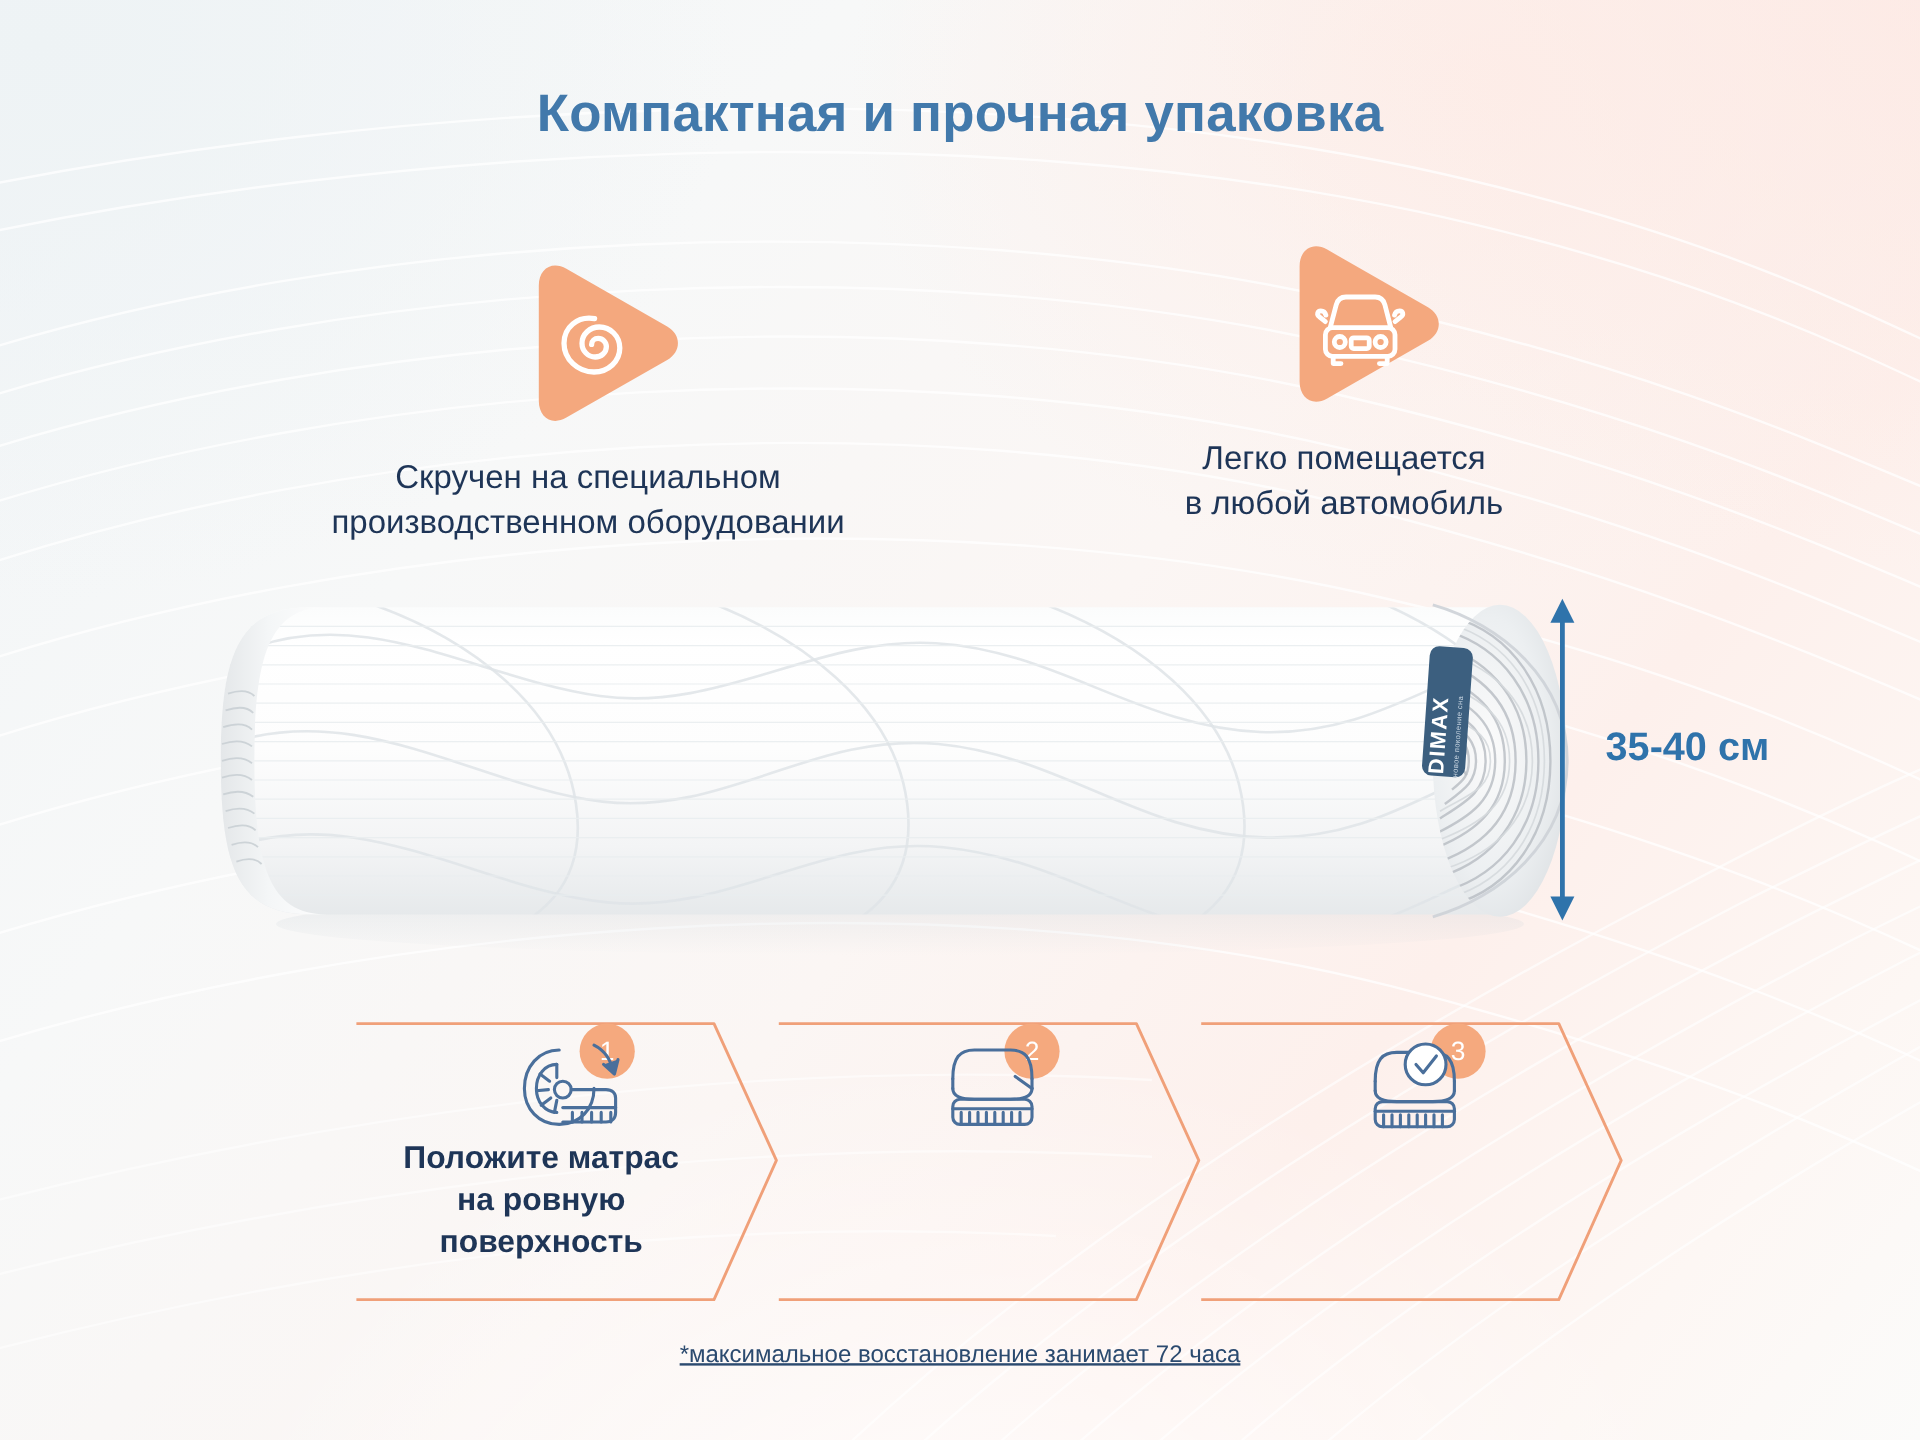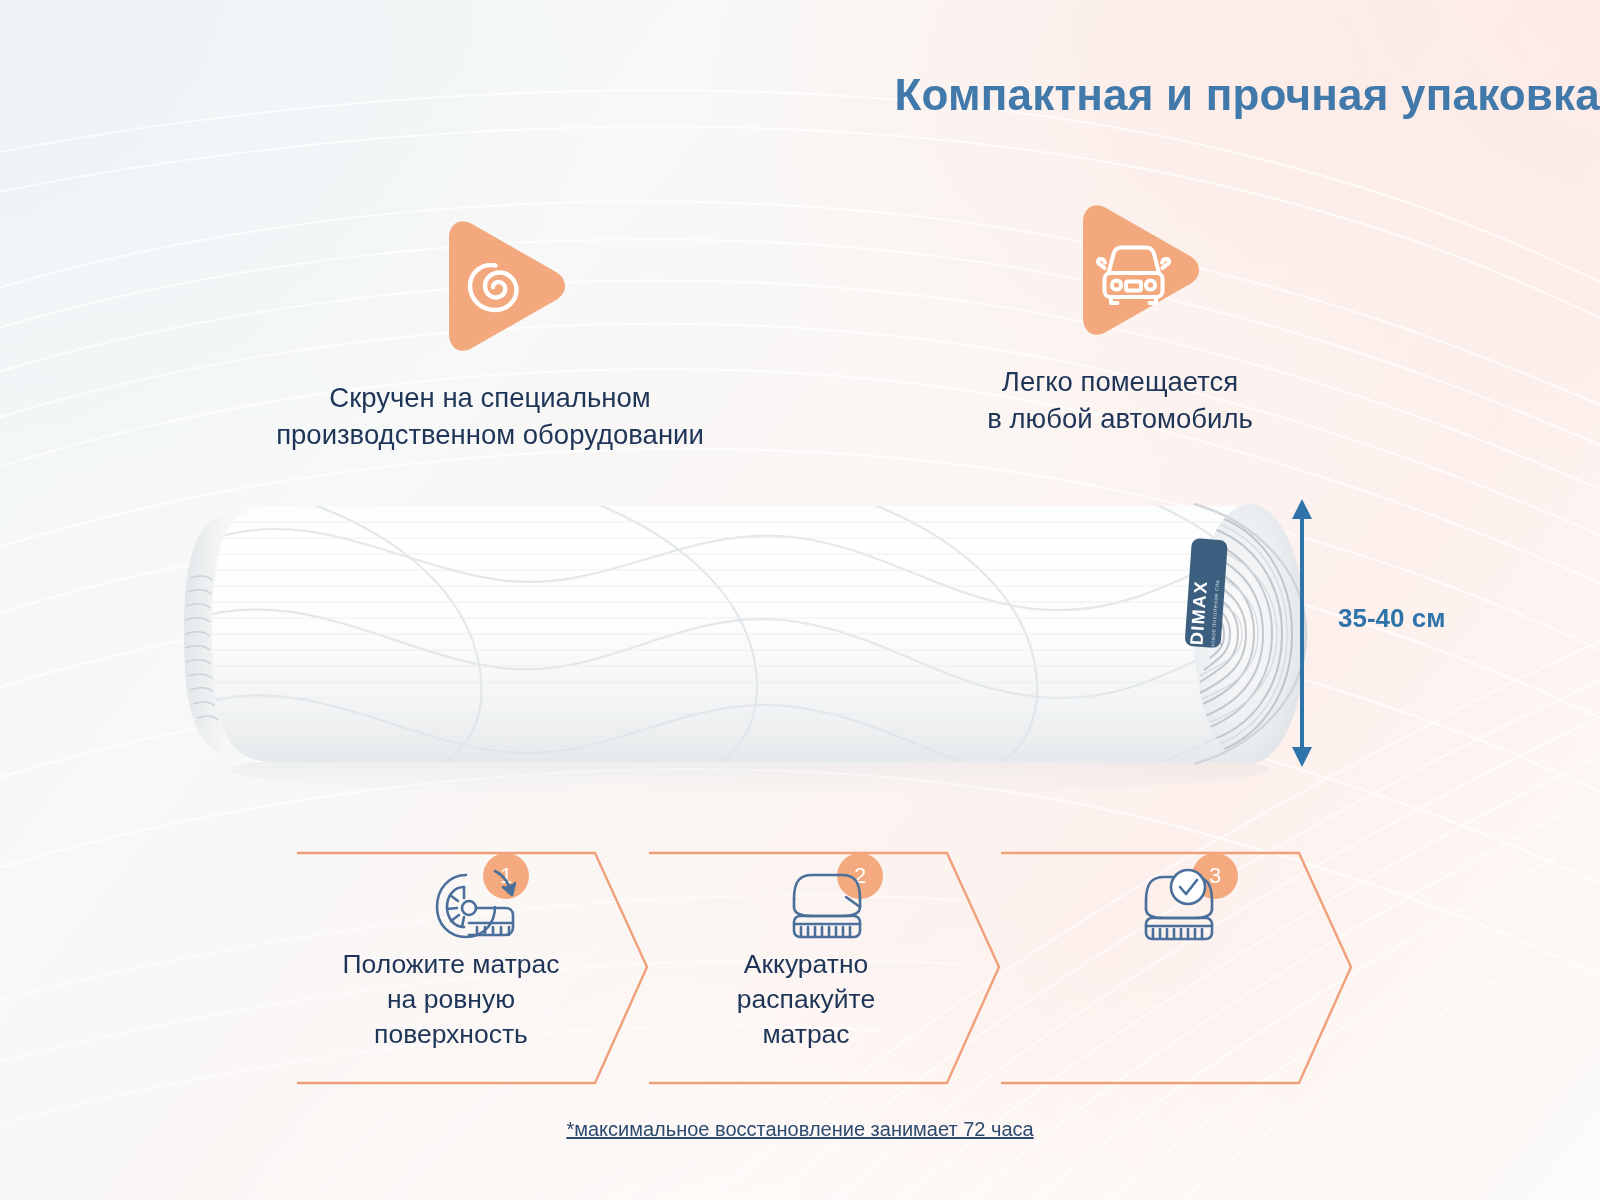--- a/index.html
+++ b/index.html
@@ -19,21 +19,21 @@
       radial-gradient(1200px 900px at 108% -6%, #fde9e4 0%, rgba(253,233,228,0) 62%),
       radial-gradient(900px 700px at 78% 6%,  #fdeee9 0%, rgba(253,238,233,0) 60%),
       radial-gradient(1000px 800px at 2% 3%,  #eef3f5 0%, rgba(238,243,245,0) 58%),
       radial-gradient(1100px 900px at 50% 118%, #ffffff 0%, rgba(255,255,255,0) 60%),
       linear-gradient(128deg,#f1f5f7 0%,#f7f8f8 28%,#fbf6f4 52%,#fdf0ec 72%,#fdf7f4 88%,#fbfbfa 100%);
   }
   .bg-lines{position:absolute;inset:0;}
 
   
   .title{
-    position:absolute;left:0;right:0;top:70px;text-align:right;
+    position:absolute;left:0;right:0;top:70px;text-align:center;
     font-size:44px;font-weight:bold;color:#4279ab;letter-spacing:.2px;
   }
 
   
   .feature{position:absolute;text-align:center;}
   .feature .tri{position:relative;margin:0 auto;width:140px;height:148px;}
   .feature .tri svg{display:block;width:140px;height:148px;}
   .feature .ftext{
     margin-top:20px;font-size:27.5px;line-height:1.33;color:#1e3557;font-weight:400;white-space:pre-line;
   }
@@ -43,42 +43,42 @@
   #feature-2 .tri{margin-left:206px;}
 
   
   .roll-wrap{position:absolute;left:150px;top:470px;width:1220px;height:330px;}
   .roll-wrap svg{display:block;}
 
   
   .dim{position:absolute;left:1280px;top:495px;width:300px;height:275px;}
   .dim svg{position:absolute;left:0;top:0;}
   .dim-label{
-    position:absolute;left:58px;top:108px;font-size:26px;font-weight:bold;color:#2f73ab;white-space:nowrap;
+    position:absolute;left:58px;top:108px;font-size:33px;font-weight:bold;color:#2f73ab;white-space:nowrap;
   }
 
   
   .steps{position:absolute;left:295px;top:845px;width:1010px;height:245px;}
   .step{position:absolute;top:0;width:360px;height:245px;}
   #step-1{left:0;}
   #step-2{left:352px;}
   #step-3{left:704px;}
   .step .chev{position:absolute;left:0;top:0;width:360px;height:245px;}
   .step .badge{
     position:absolute;top:8px;width:46px;height:46px;border-radius:50%;
     background:#f5a97e;color:#fff;font-size:22px;line-height:46px;text-align:center;font-weight:400;
   }
   #step-1 .badge{left:188px;}
   #step-2 .badge{left:190px;}
   #step-3 .badge{left:193px;}
   .step .sicon{position:absolute;left:0;right:0;top:22px;text-align:center;}
   .step .sicon svg{display:inline-block;}
   .step .stext{
     position:absolute;left:0;right:0;top:102px;text-align:center;
-    font-size:26.5px;line-height:1.32;color:#1e3557;white-space:pre-line;
+    font-size:26.5px;line-height:1.32;color:#1e3557;white-space:pre-line;font-weight:bold;
   }
   #step-1 .stext{padding-right:48px;}
   #step-2 .stext{padding-right:42px;}
   #step-3 .stext{padding-right:34px;}
 
   
   .footnote{
     position:absolute;left:0;right:0;top:1118px;text-align:center;
     font-size:20px;color:#2b4a6f;text-decoration:underline;
   }
@@ -304,23 +304,20 @@
             <path d="M8 32 L8 40 M74 32 L74 40"></path>
             <path d="M8 40 C8 46, 14 49, 26 49 L56 49 C68 49, 74 46, 74 40"></path>
             <path d="M60 30 L74 40"></path>
             <rect x="8" y="49" width="66" height="21" rx="6"></rect>
             <path d="M8 57 L74 57"></path>
             <path d="M15 60 L15 70 M22 60 L22 70 M29 60 L29 70 M36 60 L36 70
                      M43 60 L43 70 M50 60 L50 70 M57 60 L57 70 M64 60 L64 70"></path>
           </g>
         </svg>
       </div>
-      <div class="stext">Аккуратно
-распакуйте
-матрас</div>
     </div>
 
     <div class="step" id="step-3">
       <svg class="chev" viewBox="0 0 360 245" aria-hidden="true">
         <path d="M2 8 H300 L352 122 L300 238 H2" fill="none" stroke="#f0a079" stroke-width="2.4" stroke-linejoin="round"></path>
       </svg>
       <div class="badge">3</div>
       <div class="sicon">
         <svg width="86" height="78" viewBox="0 0 86 78">
           <g fill="none" stroke="#4a6f9b" stroke-width="2.6" stroke-linecap="round" stroke-linejoin="round">

